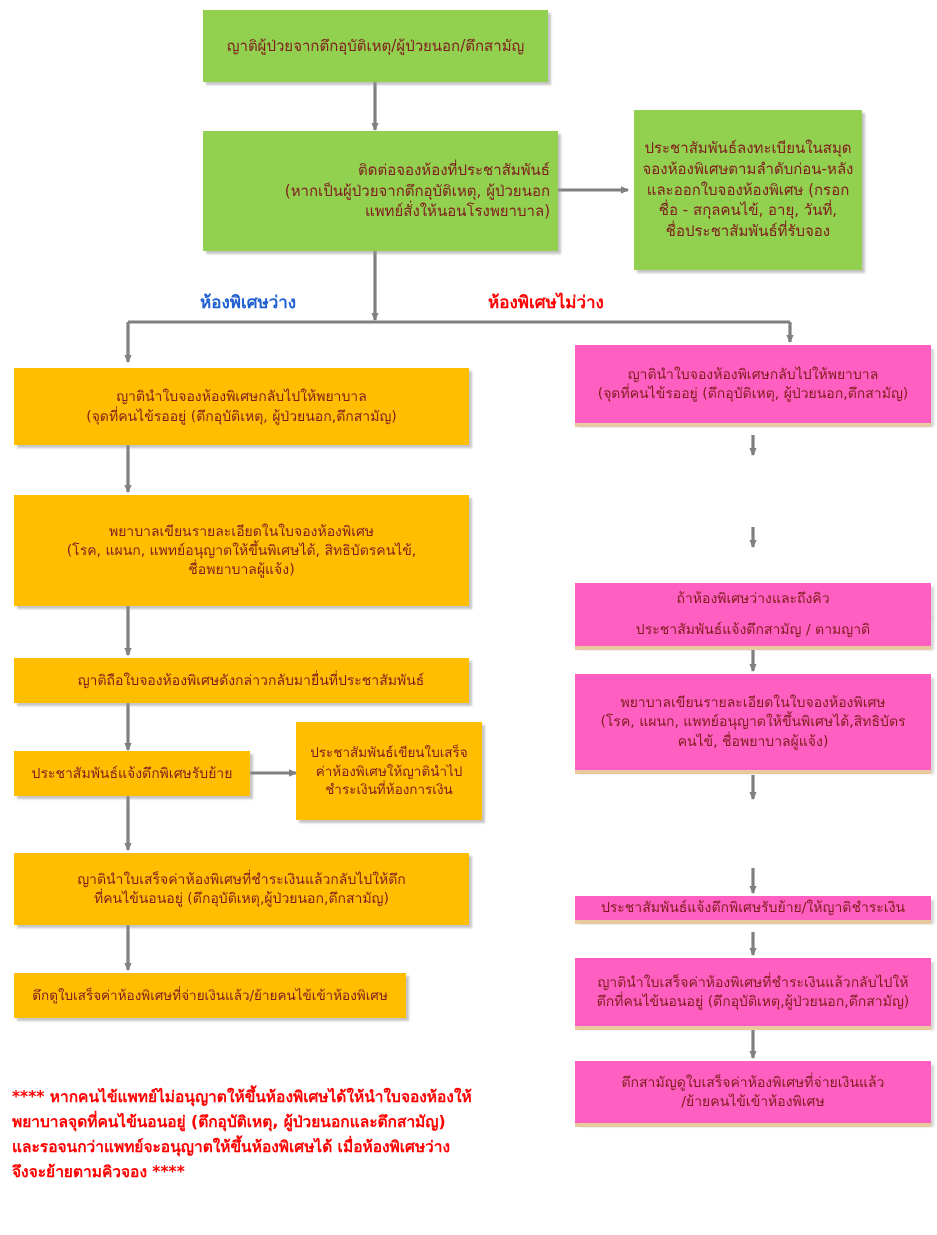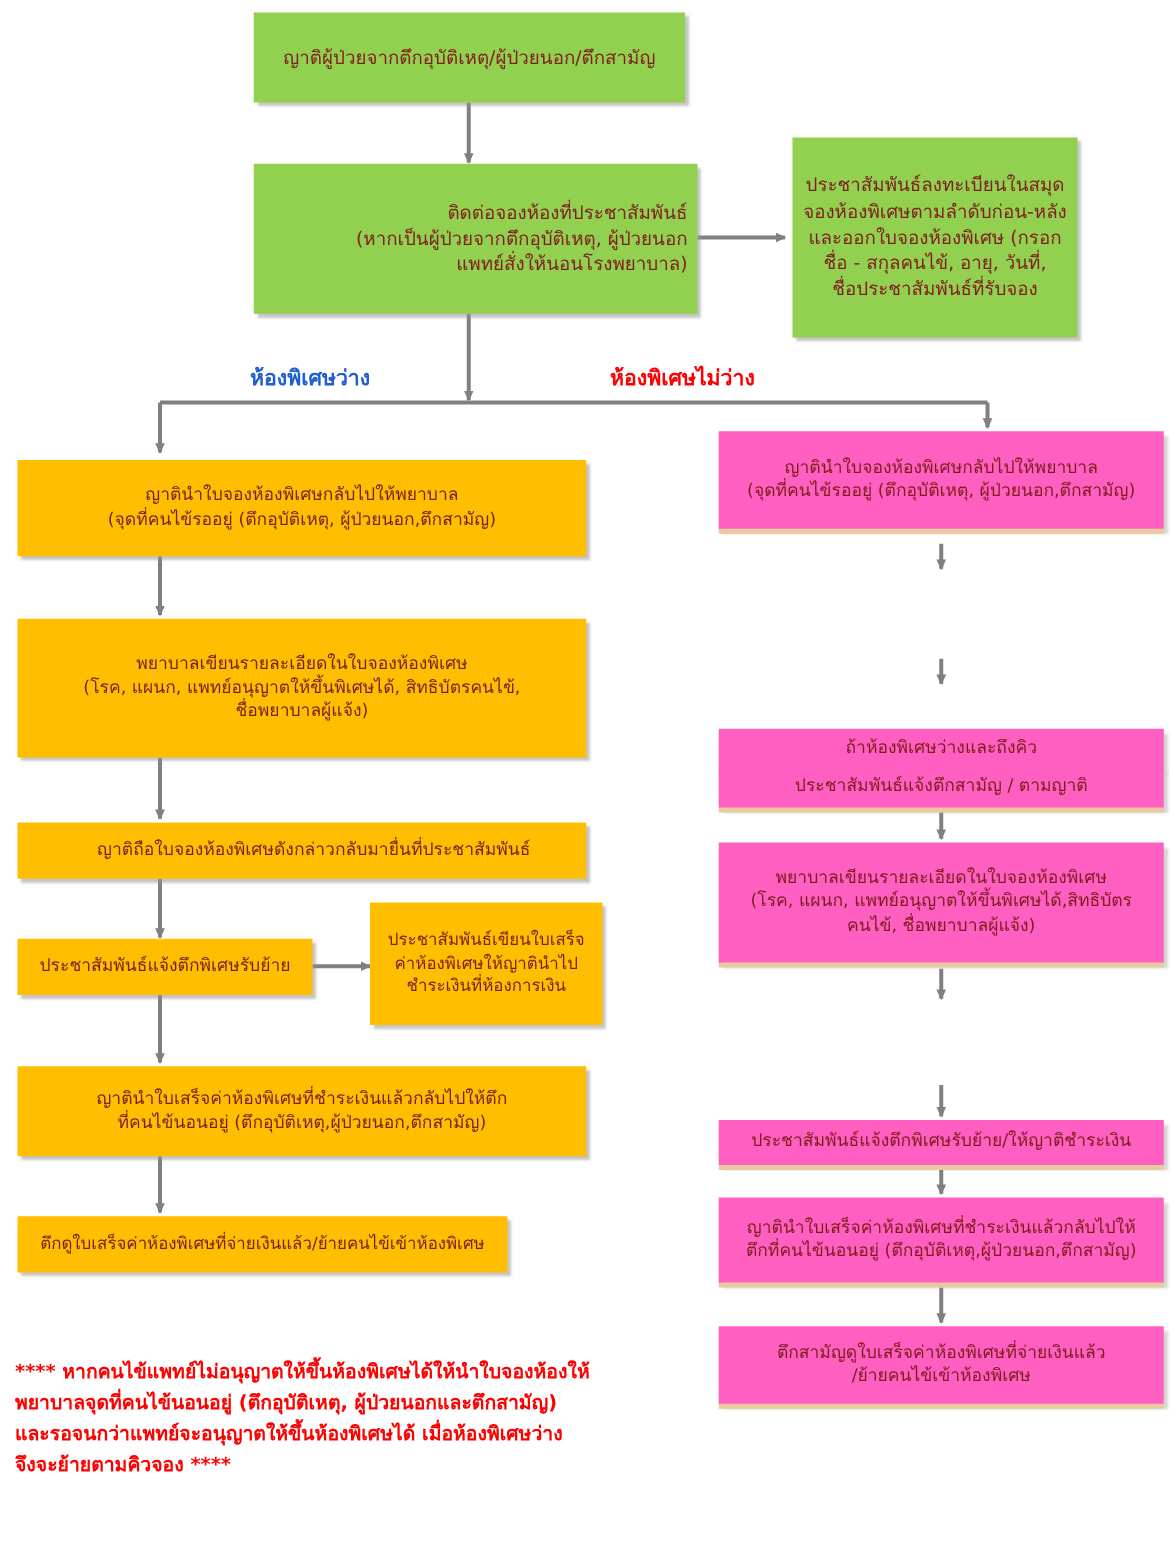--- a/index.html
+++ b/index.html
@@ -180,21 +180,21 @@
     <span class="txt">ประชาสัมพันธ์แจ้งตึกสามัญ / ตามญาติ</span>
   </div>
 
   <div class="node pink" style="left:575px; top:674px; width:356px; height:96px;">
     <span class="txt">พยาบาลเขียนรายละเอียดในใบจองห้องพิเศษ
 (โรค, แผนก, แพทย์อนุญาตให้ขึ้นพิเศษได้,สิทธิบัตร
 คนไข้, ชื่อพยาบาลผู้แจ้ง)</span>
   </div>
 
 
-  <div class="node pink" style="left:575px; top:896px; width:356px; height:36px;">
+  <div class="node pink" style="left:575px; top:896px; width:356px; height:24px;">
     <span class="txt">ประชาสัมพันธ์แจ้งตึกพิเศษรับย้าย/ให้ญาติชำระเงิน</span>
   </div>
 
   <div class="node pink" style="left:575px; top:1061px; width:356px; height:62px;">
     <span class="txt">ตึกสามัญดูใบเสร็จค่าห้องพิเศษที่จ่ายเงินแล้ว
 /ย้ายคนไข้เข้าห้องพิเศษ</span>
   </div>
 
   <div class="node pink" style="left:575px; top:958px; width:356px; height:68px;">
     <span class="txt">ญาตินำใบเสร็จค่าห้องพิเศษที่ชำระเงินแล้วกลับไปให้

